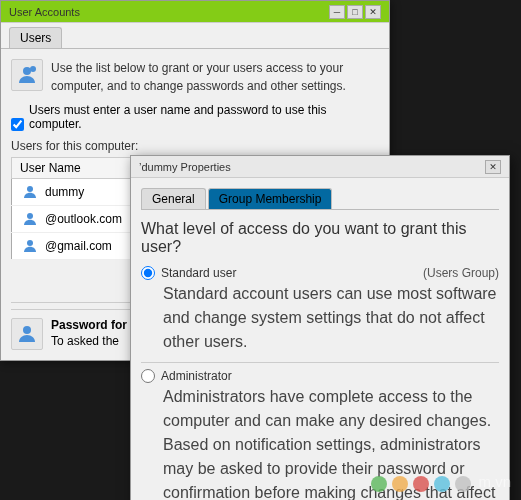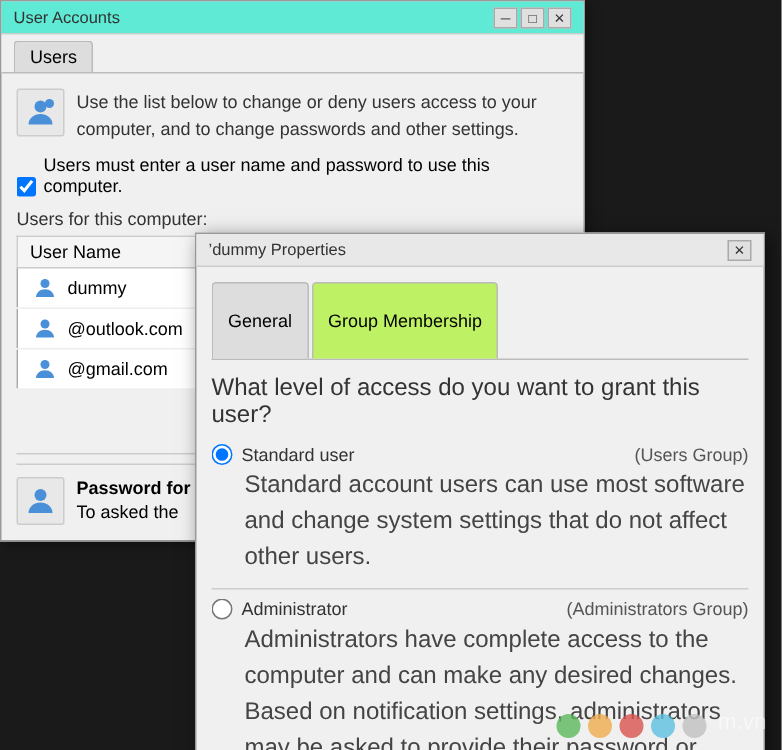--- a/index.html
+++ b/index.html
@@ -18,21 +18,21 @@
       position: absolute;
       top: 0;
       left: 0;
       width: 390px;
       background: #f0f0f0;
       border: 1px solid #999;
       box-shadow: 2px 2px 8px rgba(0,0,0,0.4);
     }
 
     .window-titlebar {
-      background: #5eead4;
+      background: #84cc16;
       padding: 4px 8px;
       display: flex;
       align-items: center;
       justify-content: space-between;
       border-bottom: 1px solid #ccc;
       height: 22px;
     }
 
     .window-title {
       font-size: 11px;
@@ -239,32 +239,32 @@
       padding: 10px;
     }
 
     .dialog-tab-bar {
       display: flex;
       border-bottom: 1px solid #bbb;
       margin-bottom: 10px;
     }
 
     .dialog-tab {
-      padding: 18px 10px;
+      padding: 3px 10px;
       border: 1px solid #bbb;
       border-bottom: none;
       background: #ddd;
       font-size: 12px;
       cursor: pointer;
       border-radius: 3px 3px 0 0;
       margin-right: 2px;
     }
 
     .dialog-tab.active {
-      background: #bef264;
+      background: #0369a1;
       font-weight: 500;
     }
 
     .dialog-question {
       font-size: 16px;
       margin-bottom: 10px;
       color: #333;
     }
 
     .radio-option {
@@ -376,21 +376,21 @@
 
   <div class="window-content">
     <div class="info-section">
       <div class="user-icon-large">
         <svg viewBox="0 0 24 24" fill="#4a90d9">
           <circle cx="12" cy="8" r="4" fill="#4a90d9"></circle>
           <path d="M4 20c0-4 3.6-7 8-7s8 3 8 7" fill="#4a90d9"></path>
           <circle cx="18" cy="6" r="3" fill="#4a90d9"></circle>
         </svg>
       </div>
-      <div class="info-text">Use the list below to change or deny users access to your computer, and to change passwords and other settings.</div>
+      <div class="info-text">Use the list below to grant or your users access to your computer, and to change passwords and other settings.</div>
     </div>
 
     <div class="checkbox-row">
       <input type="checkbox" checked="" style="">
       <span>Users must enter a user name and password to use this computer.</span>
     </div>
 
     <div class="section-label">Users for this computer:</div>
 
     <table class="users-table">
@@ -493,21 +493,20 @@
       </div>
       <div class="radio-desc">Standard account users can use most software and change system settings that do not affect other users.</div>
     </div>
 
     <hr class="divider-line">
 
     <div class="radio-option">
       <div class="radio-row">
         <input type="radio" name="access" style="">
         <span class="radio-label">Administrator</span>
-        <span class="radio-group-label">(Administrators Group)</span>
       </div>
       <div class="radio-desc">Administrators have complete access to the computer and can make any desired changes. Based on notification settings, administrators may be asked to provide their password or confirmation before making changes that affect other users.</div>
     </div>
 
     <div class="other-row">
       <input type="radio" name="access" style="">
       <span class="other-label">Users:</span>
       <select class="other-dropdown">
         <option>Users</option>
       </select>

